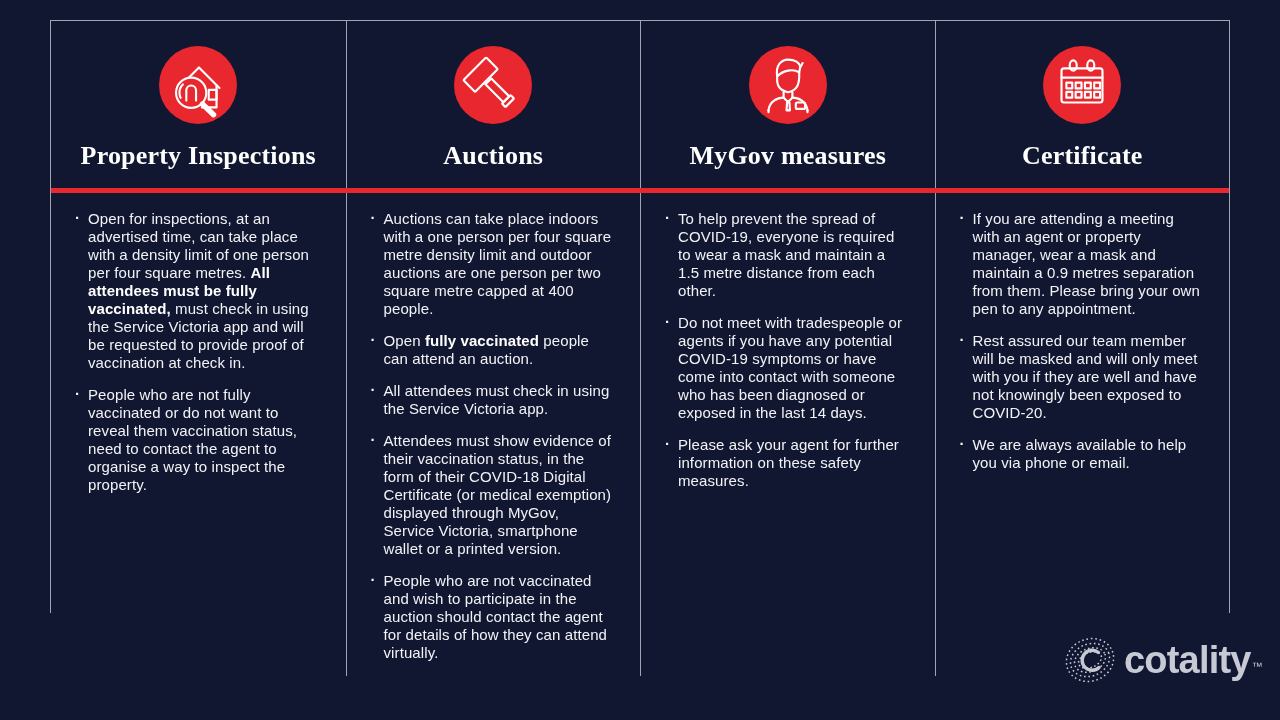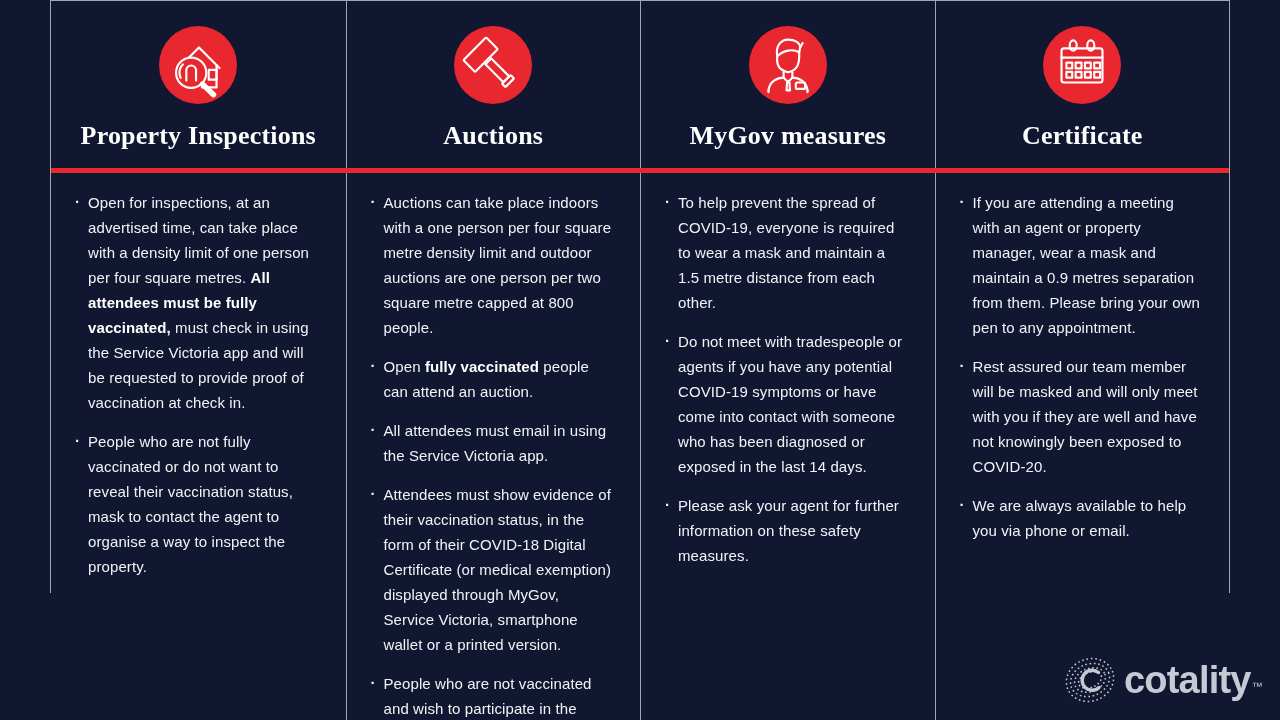--- a/index.html
+++ b/index.html
@@ -7,21 +7,21 @@
   body {
     font-family: "Liberation Sans", sans-serif;
     background:#111731;
     overflow:hidden;
     position:relative;
   }
   .canvas { position:absolute; inset:0; background:#111731; }
 
   .table {
     position:absolute;
-    left:50px; top:0;
+    left:50px; top:20px;
     width:1180px; height:593px;
     border-top:1px solid rgba(196,201,214,0.8);
     border-left:1px solid rgba(196,201,214,0.8);
     border-right:1px solid rgba(196,201,214,0.8);
   }
   .red-divider {
     position:absolute;
     left:0; right:0; top:167px;
     height:5px;
     background:#e8272e;
@@ -64,36 +64,36 @@
 
   .bullets {
     list-style:none;
     padding:22px 26px 0 24px;
   }
   .bullets li {
     position:relative;
     padding-left:13px;
     color:#f2f3f6;
     font-size:15px;
-    line-height:25px;
+    line-height:18px;
     letter-spacing:0.1px;
     margin-bottom:14px;
   }
   .bullets li::before {
     content:"·";
     position:absolute;
     left:0; top:-1px;
     font-weight:700;
     color:#f2f3f6;
   }
   .bullets strong { font-weight:700; color:#ffffff; }
 
   .logo {
     position:absolute;
-    left:1062px; top:652px;
+    left:1062px; top:632px;
     display:flex;
     align-items:center;
     z-index:4;
   }
   .logo-mark { width:56px; height:56px; margin-right:6px; }
   .logo-text {
     font-size:38px;
     font-weight:700;
     letter-spacing:-0.8px;
     color:#c7cad4;
@@ -125,41 +125,41 @@
               <circle cx="33" cy="48" r="15.5" fill="#e8272e"></circle>
               <path d="M28 56 V45.5 a5 5 0 0 1 10 0 V56"></path>
               <path d="M24.5 39.5 a11.5 11.5 0 0 0 -3.5 8.5 a11.5 11.5 0 0 0 1.2 5.2"></path>
               <path d="M44.5 59.5 L56 70.5" stroke-width="5.5"></path>
             </svg>
           </div>
           <h2 class="col-title">Property Inspections</h2>
         </div>
         <ul class="bullets">
             <li><span>Open for inspections, at an advertised time, can take place with a density limit of one person per four square metres. </span><strong>All attendees must be fully vaccinated,</strong><span> must check in using the Service Victoria app and will be requested to provide proof of vaccination at check in.</span></li>
-            <li><span>People who are not fully vaccinated or do not want to reveal their vaccination status, mask to contact the agent to organise a way to inspect the property.</span></li>
+            <li><span>People who are not fully vaccinated or do not want to reveal them vaccination status, need to contact the agent to organise a way to inspect the property.</span></li>
           </ul>
       </section>
 
       <section class="column">
         <div class="col-header">
           <div class="icon-circle">
             <svg viewBox="0 0 80 80" fill="none" stroke="#ffffff" stroke-width="2.2" stroke-linecap="round" stroke-linejoin="round">
               <g transform="rotate(-45 40 40)">
                 <rect x="22" y="15" width="33" height="17" rx="1"></rect>
                 <rect x="35" y="34" width="8.5" height="26"></rect>
                 <rect x="33" y="60" width="12.5" height="5" rx="1"></rect>
               </g>
             </svg>
           </div>
           <h2 class="col-title">Auctions</h2>
         </div>
         <ul class="bullets">
-            <li><span>Auctions can take place indoors with a one person per four square metre density limit and outdoor auctions are one person per two square metre capped at 800 people.</span></li>
+            <li><span>Auctions can take place indoors with a one person per four square metre density limit and outdoor auctions are one person per two square metre capped at 400 people.</span></li>
             <li><span>Open </span><strong>fully vaccinated</strong><span> people can attend an auction.</span></li>
-            <li><span>All attendees must email in using the Service Victoria app.</span></li>
+            <li><span>All attendees must check in using the Service Victoria app.</span></li>
             <li><span>Attendees must show evidence of their vaccination status, in the form of their COVID-18 Digital Certificate (or medical exemption) displayed through MyGov, Service Victoria, smartphone wallet or a printed version.</span></li>
             <li><span>People who are not vaccinated and wish to participate in the auction should contact the agent for details of how they can attend virtually.</span></li>
           </ul>
       </section>
 
       <section class="column">
         <div class="col-header">
           <div class="icon-circle">
             <svg viewBox="0 0 80 80" fill="none" stroke="#ffffff" stroke-width="2.2" stroke-linecap="round" stroke-linejoin="round">
               <path d="M29 31 C27 20 33 14 40 14 C47 14 52 17 52.5 22 L51.5 27 C45 23 35 25 29 31 Z"></path>

